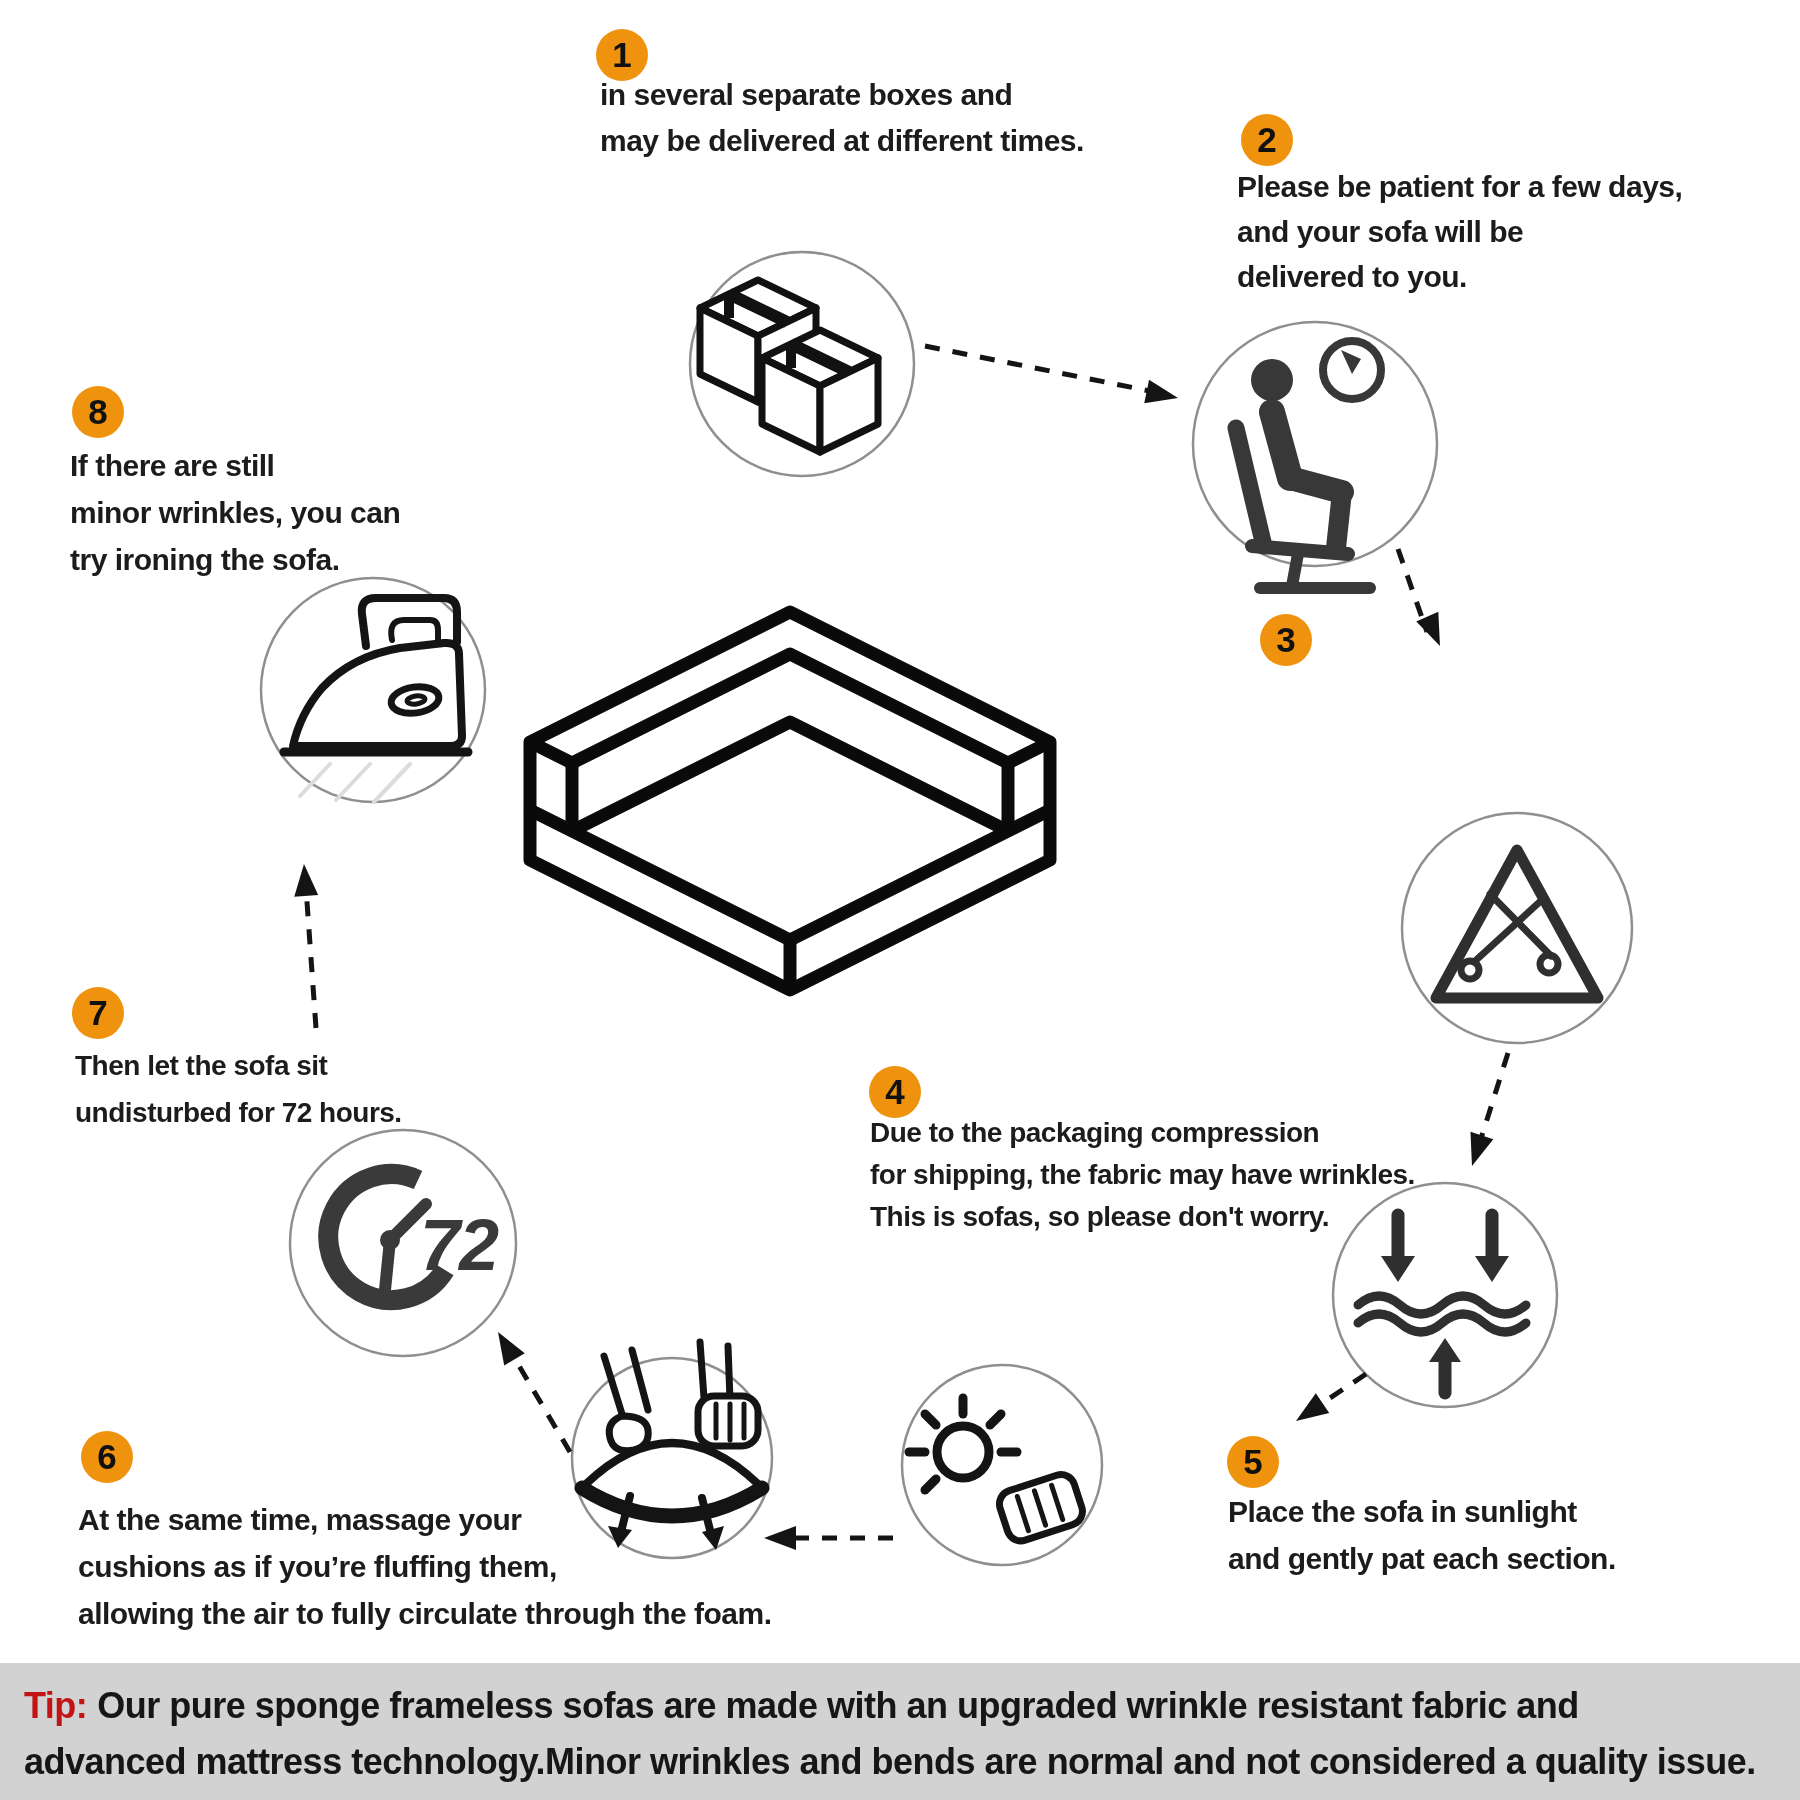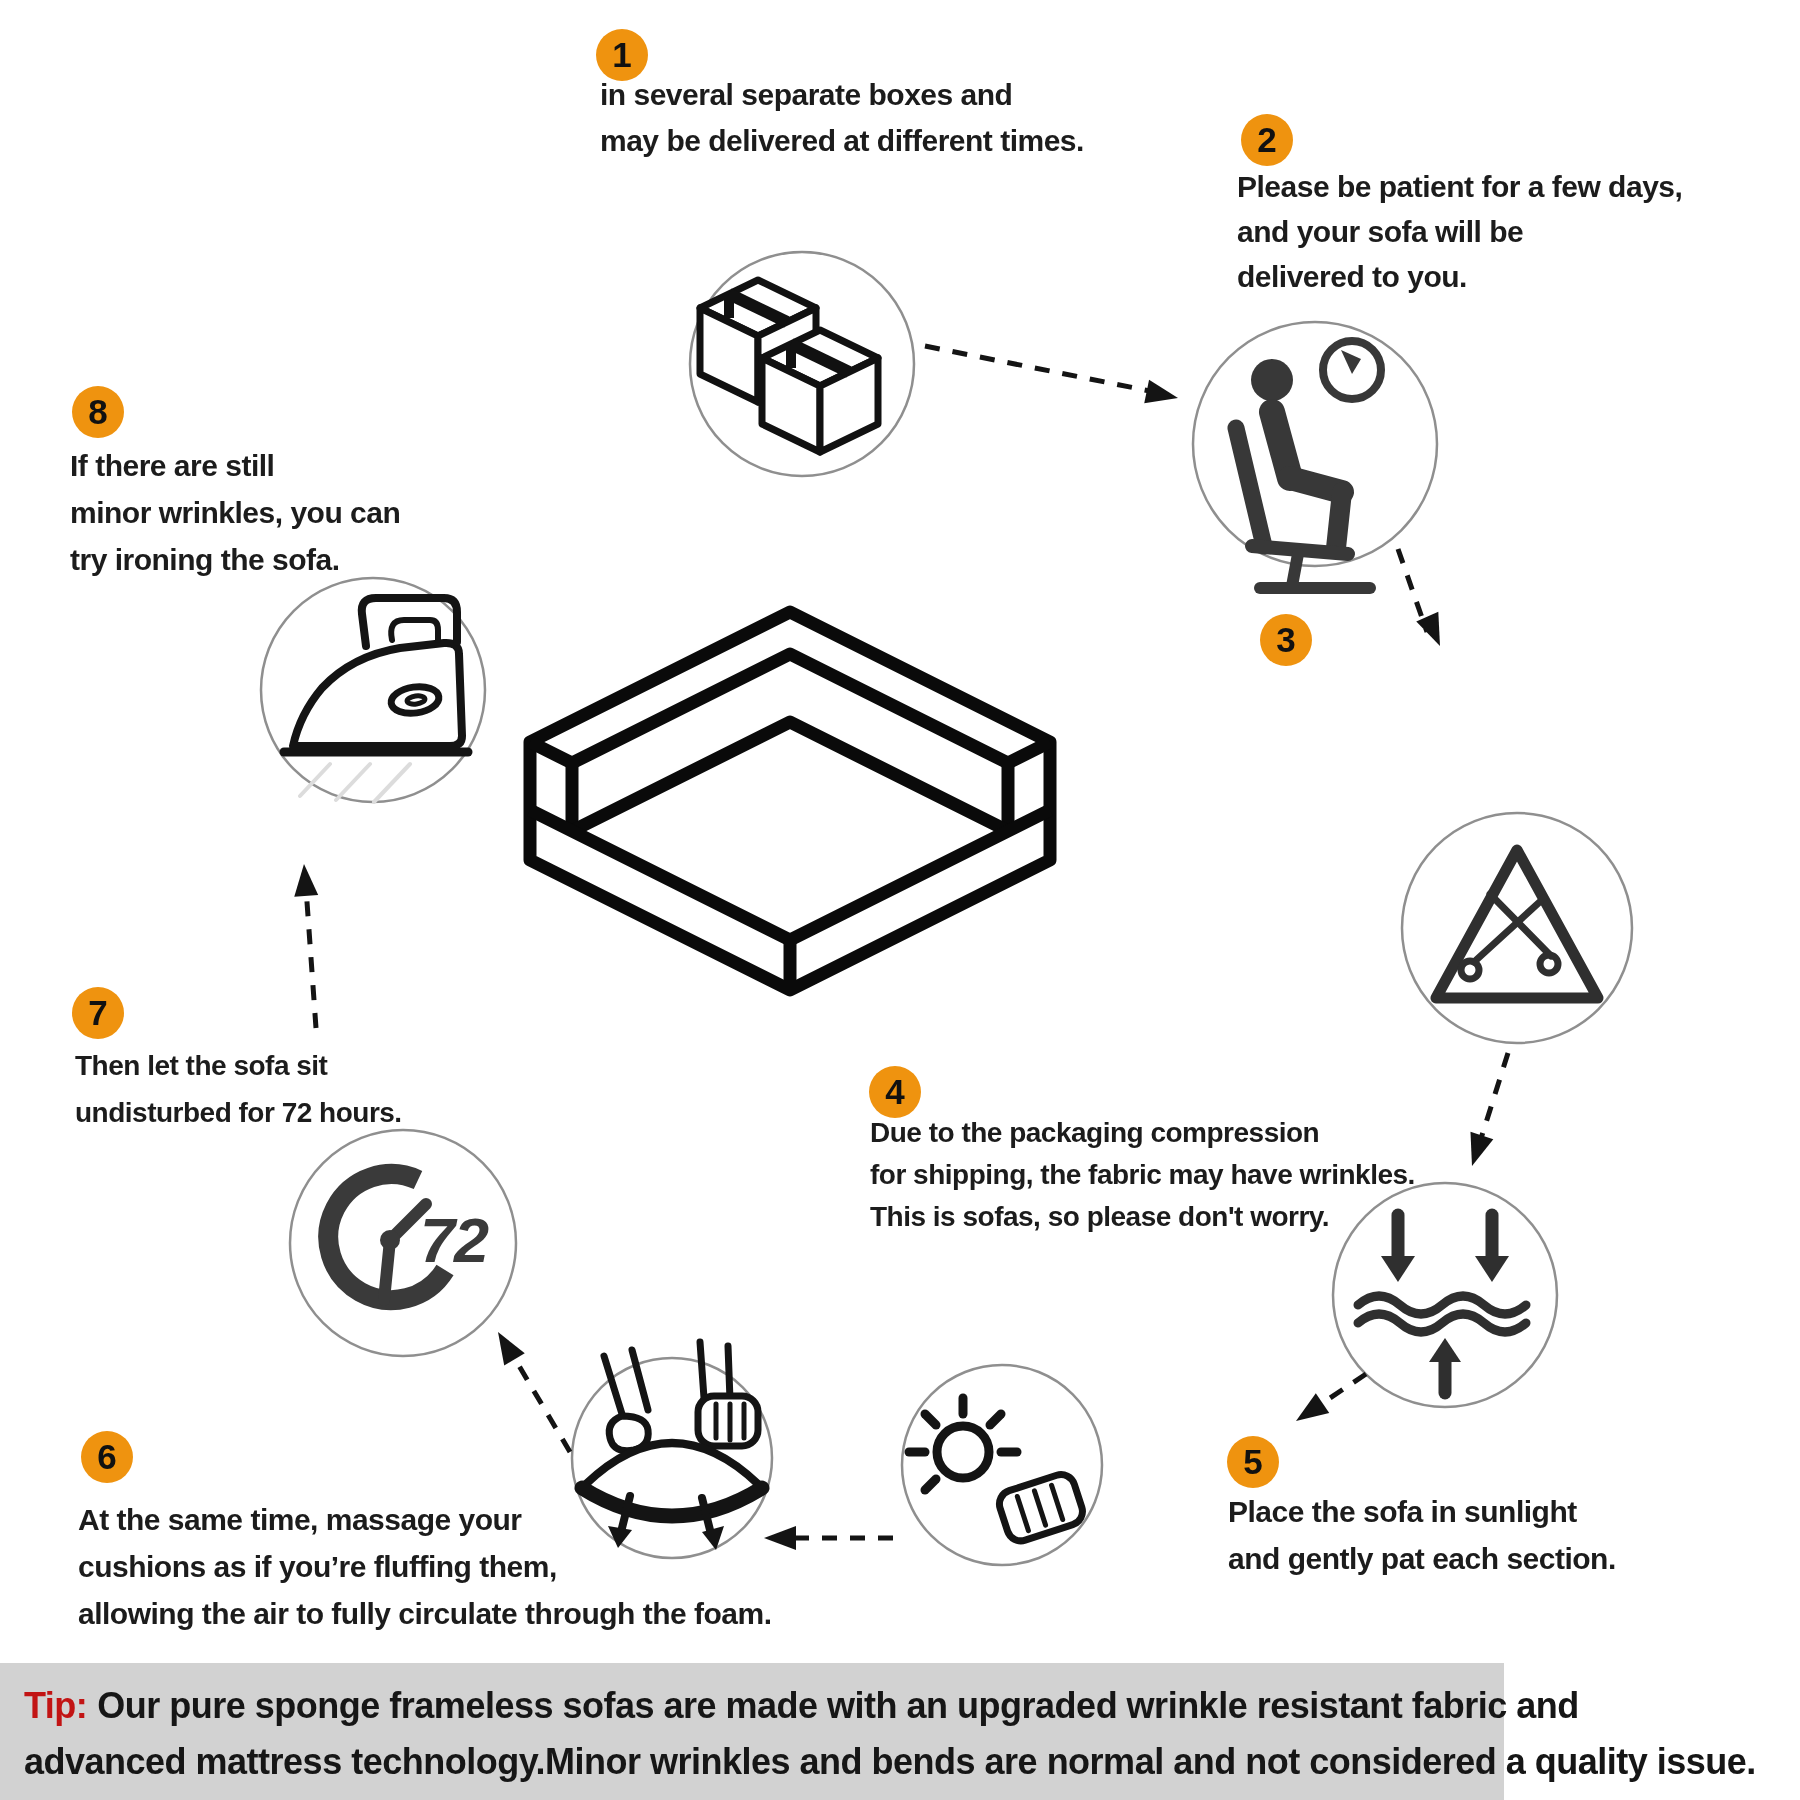--- a/index.html
+++ b/index.html
@@ -15,23 +15,23 @@
   .s2{left:1237px;top:164px;font-size:30px;line-height:45px;}
   .s3{left:1235px;top:678px;font-size:27px;line-height:43px;}
   .s4{left:870px;top:1112px;font-size:28px;line-height:42px;}
   .s5{left:1228px;top:1488px;font-size:30px;line-height:47px;}
   .s6{left:78px;top:1496px;font-size:30px;line-height:47px;}
   .s7{left:75px;top:1042px;font-size:28px;line-height:47px;}
   .s8{left:70px;top:442px;font-size:30px;line-height:47px;}
   .b1{left:596px;top:29px;} .b2{left:1241px;top:114px;} .b3{left:1260px;top:614px;}
   .b4{left:869px;top:1066px;} .b5{left:1227px;top:1436px;} .b6{left:81px;top:1431px;}
   .b7{left:72px;top:987px;} .b8{left:72px;top:386px;}
-  #clock72{position:absolute;left:420px;top:1204px;font-size:63px;font-weight:bold;
+  #clock72{position:absolute;left:420px;top:1204px;font-size:72px;font-weight:bold;
            font-style:italic;color:#3a3a3a;letter-spacing:-1px;}
-  .tipbar{position:absolute;left:0;top:1663px;width:1504px;height:137px;background:#D2D2D2;text-align:right;}
+  .tipbar{position:absolute;left:0;top:1663px;width:1800px;height:137px;background:#D2D2D2;text-align:right;}
   .tipline{position:absolute;left:24px;white-space:nowrap;font-weight:bold;font-size:36px;
            letter-spacing:-0.5px;color:#161616;}
   .tl1{top:22px;} .tl2{top:78px;}
   .tiplabel{color:#C21414;margin-right:10px;}
 </style>
 </head>
 <body>
 
 <div id="canvas">
 

